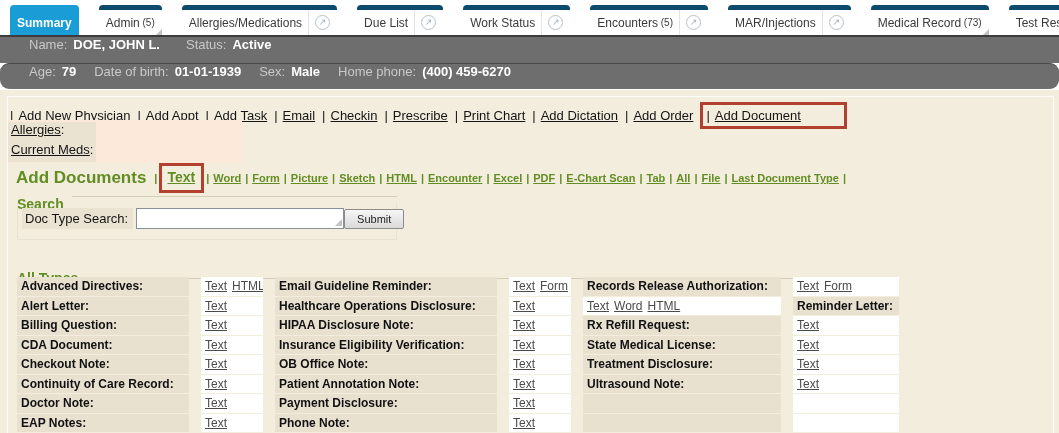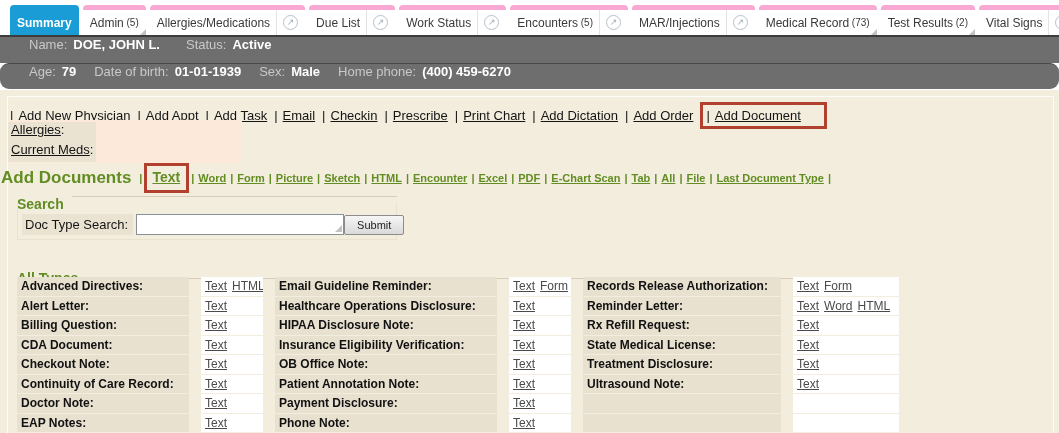--- a/index.html
+++ b/index.html
@@ -1,23 +1,23 @@
 <!DOCTYPE html>
 <html><head>
 <meta charset="utf-8">
 <style>
   * { margin:0; padding:0; box-sizing:border-box; }
   html,body { width:1059px; height:433px; overflow:hidden; }
   body { font-family:"Liberation Sans", sans-serif; background:#ffffff; position:relative; }
 
   
   .tabbar { height:37px; background:#ffffff; display:flex; align-items:flex-end;
-            padding:0 0 0 10px; gap:4px; border-bottom:2px solid #3c3c3c; white-space:nowrap; overflow:hidden; }
+            padding:0 0 0 10px; gap:20px; border-bottom:2px solid #3c3c3c; white-space:nowrap; overflow:hidden; }
   .tab { height:30px; display:flex; align-items:center; background:#ffffff;
-         border-radius:4px 4px 0 0; border-top:5px solid #f9a8d4; position:relative;
+         border-radius:4px 4px 0 0; border-top:5px solid #0c4a6e; position:relative;
          padding:0 7px; font-size:12px; color:#3a3a3a; cursor:pointer; }
   .tab.active { background:#1a9cd6; color:#ffffff; font-weight:bold; border-top:5px solid #1a9cd6; }
   .tab-count { font-size:10px; color:inherit; }
   .tab-ico { margin-left:6px; padding-left:6px; border-left:1px solid #e3e3e3; height:100%;
              display:flex; align-items:center; }
   .circ { width:15px; height:15px; border:1px solid #b5c2ca; border-radius:50%; color:#9fb0ba;
           font-size:9px; line-height:13px; display:flex; align-items:center; justify-content:center; }
   .fold { position:absolute; right:0; bottom:0; width:0; height:0;
           border-left:6px solid transparent; border-bottom:6px solid #c2c2c2; }
 
@@ -29,41 +29,41 @@
   .sp-lg { margin-right:26px; } .sp-md { margin-right:18px; }
 
   
   .content { position:absolute; top:90px; left:0; right:0; bottom:0; background:#f3edde; }
   .panel { position:absolute; left:7px; top:6px; right:5px; bottom:0;
            border:1px solid rgba(255,255,255,.85); border-bottom:none; pointer-events:none; }
 
   .actions { position:absolute; left:10px; top:12px; font-size:13px; color:#141414; white-space:nowrap; }
   .pipe { margin-right:5px; }
   .action-link { color:#141414; text-decoration:underline; margin-right:7px; cursor:pointer; }
-  .redbox { border:3px solid #b2402e; padding:3px 16px 3px 3px; display:inline-block; }
+  .redbox { border:3px solid #b2402e; padding:3px 36px 3px 3px; display:inline-block; }
 
   .allergy { position:absolute; left:8px; top:30px; width:234px; height:43px; background:#fce9d9;
              display:grid; grid-template-columns:88px 1fr; grid-auto-rows:20px; padding-top:2px; }
   .allabel { background:#eae3d2; padding-left:3px; font-size:13px; color:#141414; }
   .allabel a { color:#141414; text-decoration:underline; cursor:pointer; }
   .alval { background:#fce9d9; }
 
-  .adddocs { position:absolute; left:1px; top:73px; display:flex; align-items:center; white-space:nowrap; }
+  .adddocs { position:absolute; left:16px; top:73px; display:flex; align-items:center; white-space:nowrap; }
   .adddocs-title { font-size:17px; font-weight:bold; color:#628d23; margin-right:4px; }
   .gpipe { color:#628d23; font-weight:bold; font-size:11px; margin:0 4px; }
   .type-link { color:#628d23; font-weight:bold; font-size:11px; text-decoration:underline; cursor:pointer; }
   .type-link.big { font-size:14px; }
   .redbox2 { border:3px solid #b2402e; padding:2px 6px 4px 5px; display:inline-block; margin:0 -2px; }
 
   .search-head { position:absolute; left:17px; top:106px; width:380px; display:flex; }
   .sec-title { font-size:14px; font-weight:bold; color:#628d23; margin-right:8px; }
   .head-line { flex:1; border-top:1px solid #d5cdba; height:0; }
   .searchbox { position:absolute; left:17px; top:113px; width:380px; height:37px;
                border:1px solid #e9e2cf; border-top:none; }
-  .search-row { position:absolute; left:22px; top:124px; display:flex; align-items:center; }
+  .search-row { position:absolute; left:22px; top:118px; display:flex; align-items:center; }
   .search-label { background:#eae3d2; font-size:13px; color:#141414; padding:3px 5px 3px 3px; }
   .inputwrap { position:relative; margin-left:3px; display:inline-block; }
   .inputwrap input { width:208px; height:21px; border:1px solid #88909a; font-size:13px; padding:1px 10px 1px 3px;
                      font-family:"Liberation Sans",sans-serif; background:#ffffff; outline:none; }
   .inputwrap::after { content:''; position:absolute; right:2px; bottom:3px; width:0; height:0;
                       border-style:solid; border-width:0 0 7px 7px;
                       border-color:transparent transparent #c3c3c3 transparent; }
   .submit-btn { font-size:11px; font-family:"Liberation Sans",sans-serif;
                 padding:3px 12px; background:linear-gradient(#f6f6f6,#dadada);
                 border:1px solid #8c8c8c; border-radius:2px; color:#1e1e1e; cursor:pointer; }
@@ -191,22 +191,22 @@
       <div class="cell lab">Advanced Directives:</div>
       <div class="cell lnk"><a class="tlink">Text</a><a class="tlink">HTML</a></div>
       <div class="cell lab">Email Guideline Reminder:</div>
       <div class="cell lnk"><a class="tlink">Text</a><a class="tlink">Form</a></div>
       <div class="cell lab">Records Release Authorization:</div>
       <div class="cell lnk"><a class="tlink">Text</a><a class="tlink">Form</a></div>
       <div class="cell lab">Alert Letter:</div>
       <div class="cell lnk"><a class="tlink">Text</a></div>
       <div class="cell lab">Healthcare Operations Disclosure:</div>
       <div class="cell lnk"><a class="tlink">Text</a></div>
+      <div class="cell lnk"><a class="tlink">Text</a><a class="tlink">Word</a><a class="tlink">HTML</a></div>
       <div class="cell lab">Reminder Letter:</div>
-      <div class="cell lnk"><a class="tlink">Text</a><a class="tlink">Word</a><a class="tlink">HTML</a></div>
       <div class="cell lab">Billing Question:</div>
       <div class="cell lnk"><a class="tlink">Text</a></div>
       <div class="cell lab">HIPAA Disclosure Note:</div>
       <div class="cell lnk"><a class="tlink">Text</a></div>
       <div class="cell lab">Rx Refill Request:</div>
       <div class="cell lnk"><a class="tlink">Text</a></div>
       <div class="cell lab">CDA Document:</div>
       <div class="cell lnk"><a class="tlink">Text</a></div>
       <div class="cell lab">Insurance Eligibility Verification:</div>
       <div class="cell lnk"><a class="tlink">Text</a></div>

